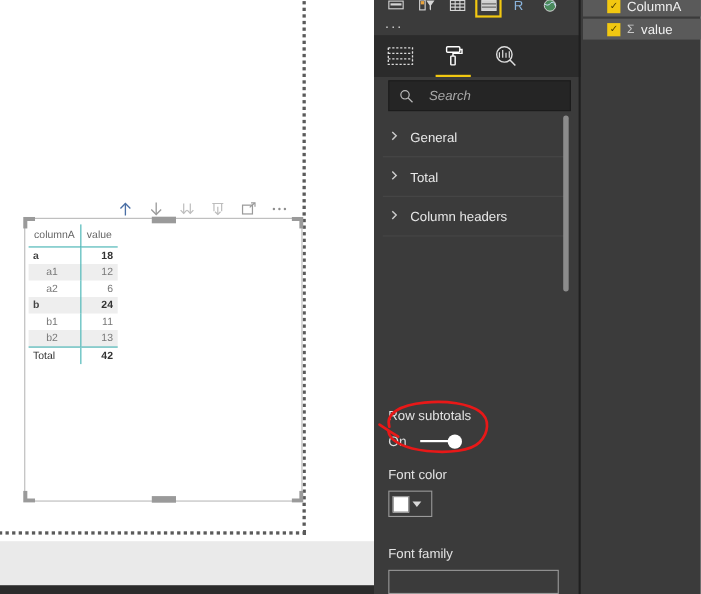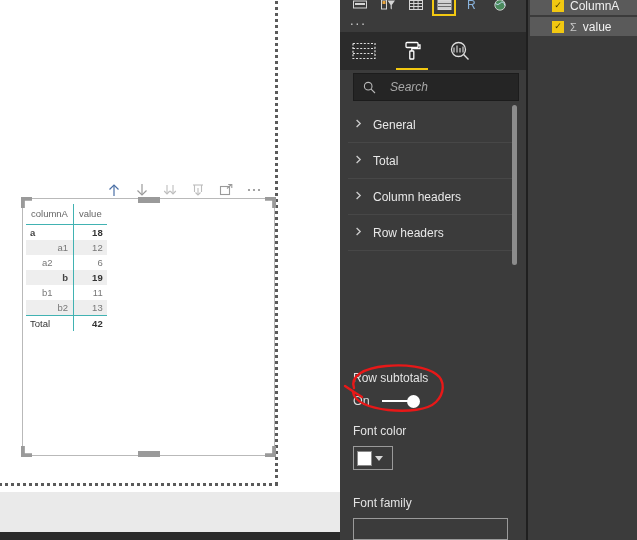--- a/index.html
+++ b/index.html
@@ -91,21 +91,21 @@
     color: #777777;
     border-right: 1px solid #41b2b2;
   }
   .tbl td.num {
     text-align: right;
     border-right: none;
     padding-right: 4px;
   }
   .tbl th.colA { border-right: 1px solid #41b2b2; width: 52px; }
   .tbl th.colV { width: 36px; }
-  .tbl tr.shade td { background: #eeeeee; text-align: right; }
+  .tbl tr.shade td { background: #eeeeee; }
   .tbl td.lvl0 { font-weight: bold; color: #444444; padding-left: 4px; }
   .tbl td.lvl1 { padding-left: 16px; }
   .tbl td.num.b { font-weight: bold; color: #333333; }
   .tbl tr.total td { border-top: 1px solid #41b2b2; font-weight: normal; color: #333333; }
   .tbl tr.total td.lvl0 { border-right: 1px solid #41b2b2; }
 
   
   .dark-panel {
     position: absolute; left: 340px; top: 0;
     width: 297px; height: 540px;
@@ -325,21 +325,21 @@
           <tr class="shade">
             <td class="lvl1">a1</td>
             <td class="num">12</td>
           </tr>
           <tr>
             <td class="lvl1">a2</td>
             <td class="num">6</td>
           </tr>
           <tr class="shade">
             <td class="lvl0">b</td>
-            <td class="num b">19</td>
+            <td class="num b">24</td>
           </tr>
           <tr>
             <td class="lvl1">b1</td>
             <td class="num">11</td>
           </tr>
           <tr class="shade">
             <td class="lvl1">b2</td>
             <td class="num">13</td>
           </tr>
           <tr class="total">
@@ -440,26 +440,20 @@
                 <path d="M3.6 2 L7.2 5.5 L3.6 9" stroke="#cccccc" stroke-width="1.3" fill="none"></path>
               </svg></span>
             <span class="acc-label">Total</span>
           </div>
           <div class="acc-item">
             <span class="chev"><svg width="11" height="11" viewBox="0 0 11 11">
                 <path d="M3.6 2 L7.2 5.5 L3.6 9" stroke="#cccccc" stroke-width="1.3" fill="none"></path>
               </svg></span>
             <span class="acc-label">Column headers</span>
           </div>
-          <div class="acc-item">
-            <span class="chev"><svg width="11" height="11" viewBox="0 0 11 11">
-                <path d="M3.6 2 L7.2 5.5 L3.6 9" stroke="#cccccc" stroke-width="1.3" fill="none"></path>
-              </svg></span>
-            <span class="acc-label">Row headers</span>
-          </div>
         </div>
 
       <div class="subpanel" style="top:301px;">
         <div class="field-label">Row subtotals</div>
         <div class="toggle-row">
           <span class="toggle-state">On</span>
           <span class="switch">
             <span class="track"></span>
             <span class="knob"></span>
           </span>

